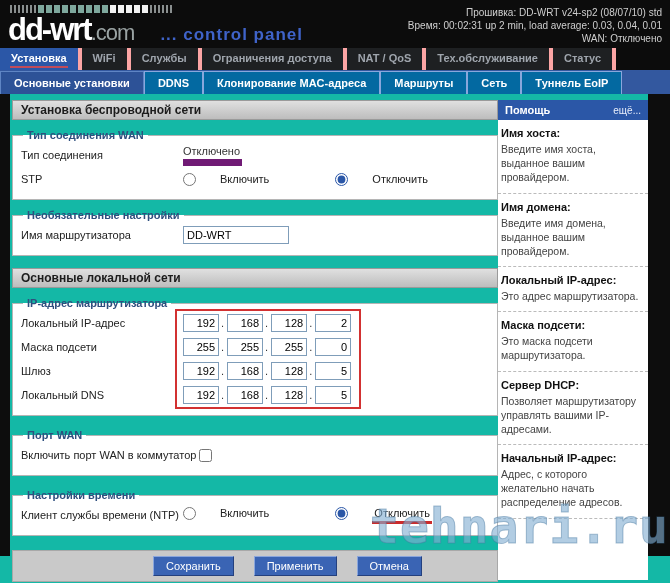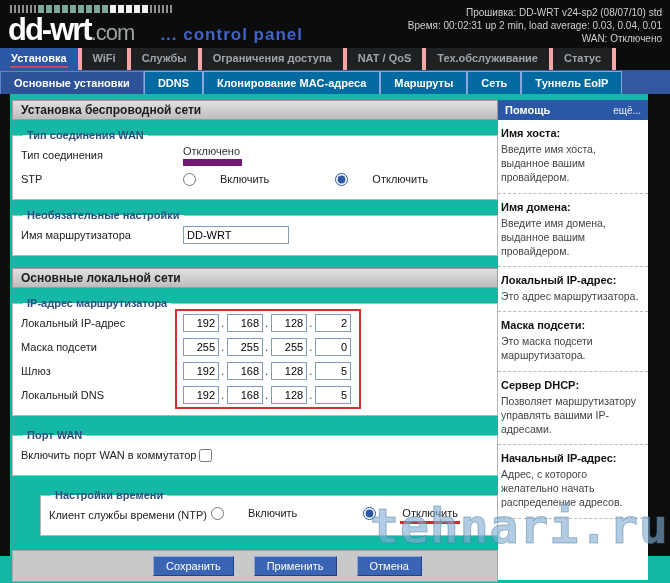--- a/index.html
+++ b/index.html
@@ -246,21 +246,21 @@
     </fieldset>
 
     <fieldset style="margin-top:13px;">
       <legend>Порт WAN</legend>
       <div class="row">
         <span class="lbl" style="flex-basis:178px;width:178px;">Включить порт WAN в коммутатор</span>
         <input type="checkbox" style="">
       </div>
     </fieldset>
 
-    <fieldset style="margin-top:13px;margin-left:28px;">
+    <fieldset style="margin-top:13px;">
       <legend>Настройки времени</legend>
       <div class="row">
         <span class="lbl">Клиент службы времени (NTP)</span>
         <span class="radio-group">
           <input type="radio" name="ntp" style="">
           <span>Включить</span>
           <span class="gap"></span>
           <input type="radio" name="ntp" checked="" style="">
           <span class="ntp-underline">Отключить</span>
         </span>

